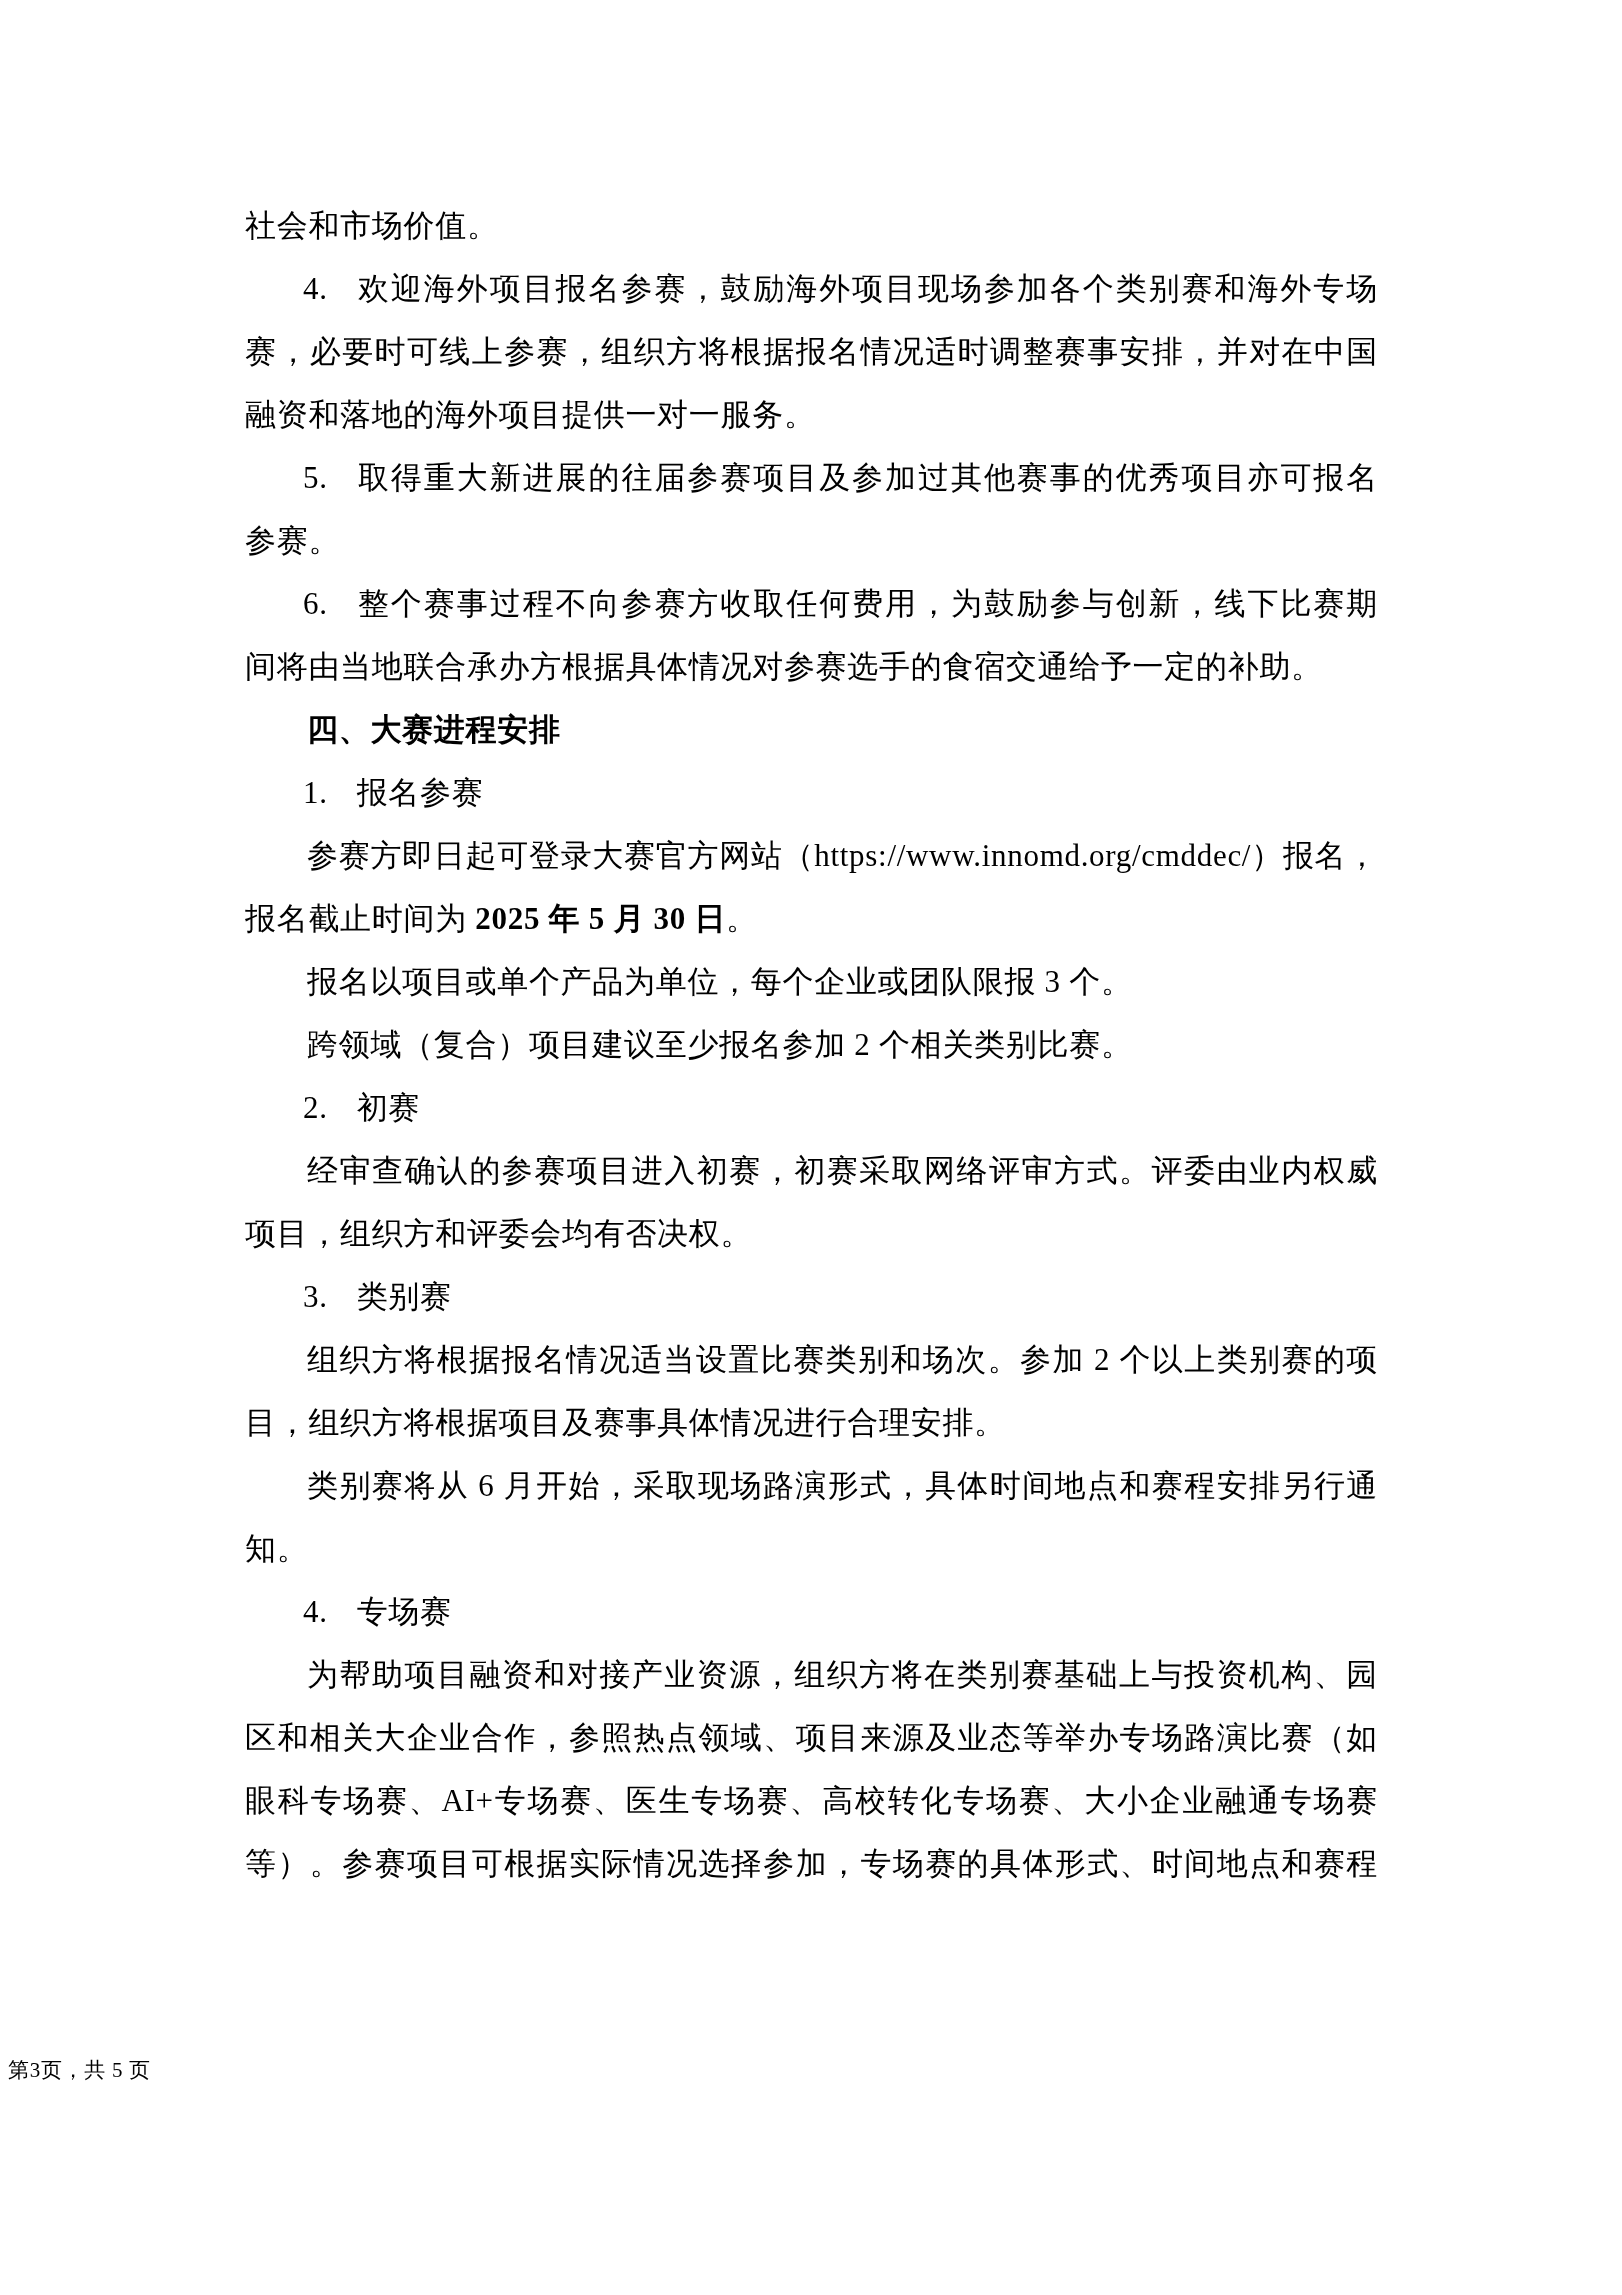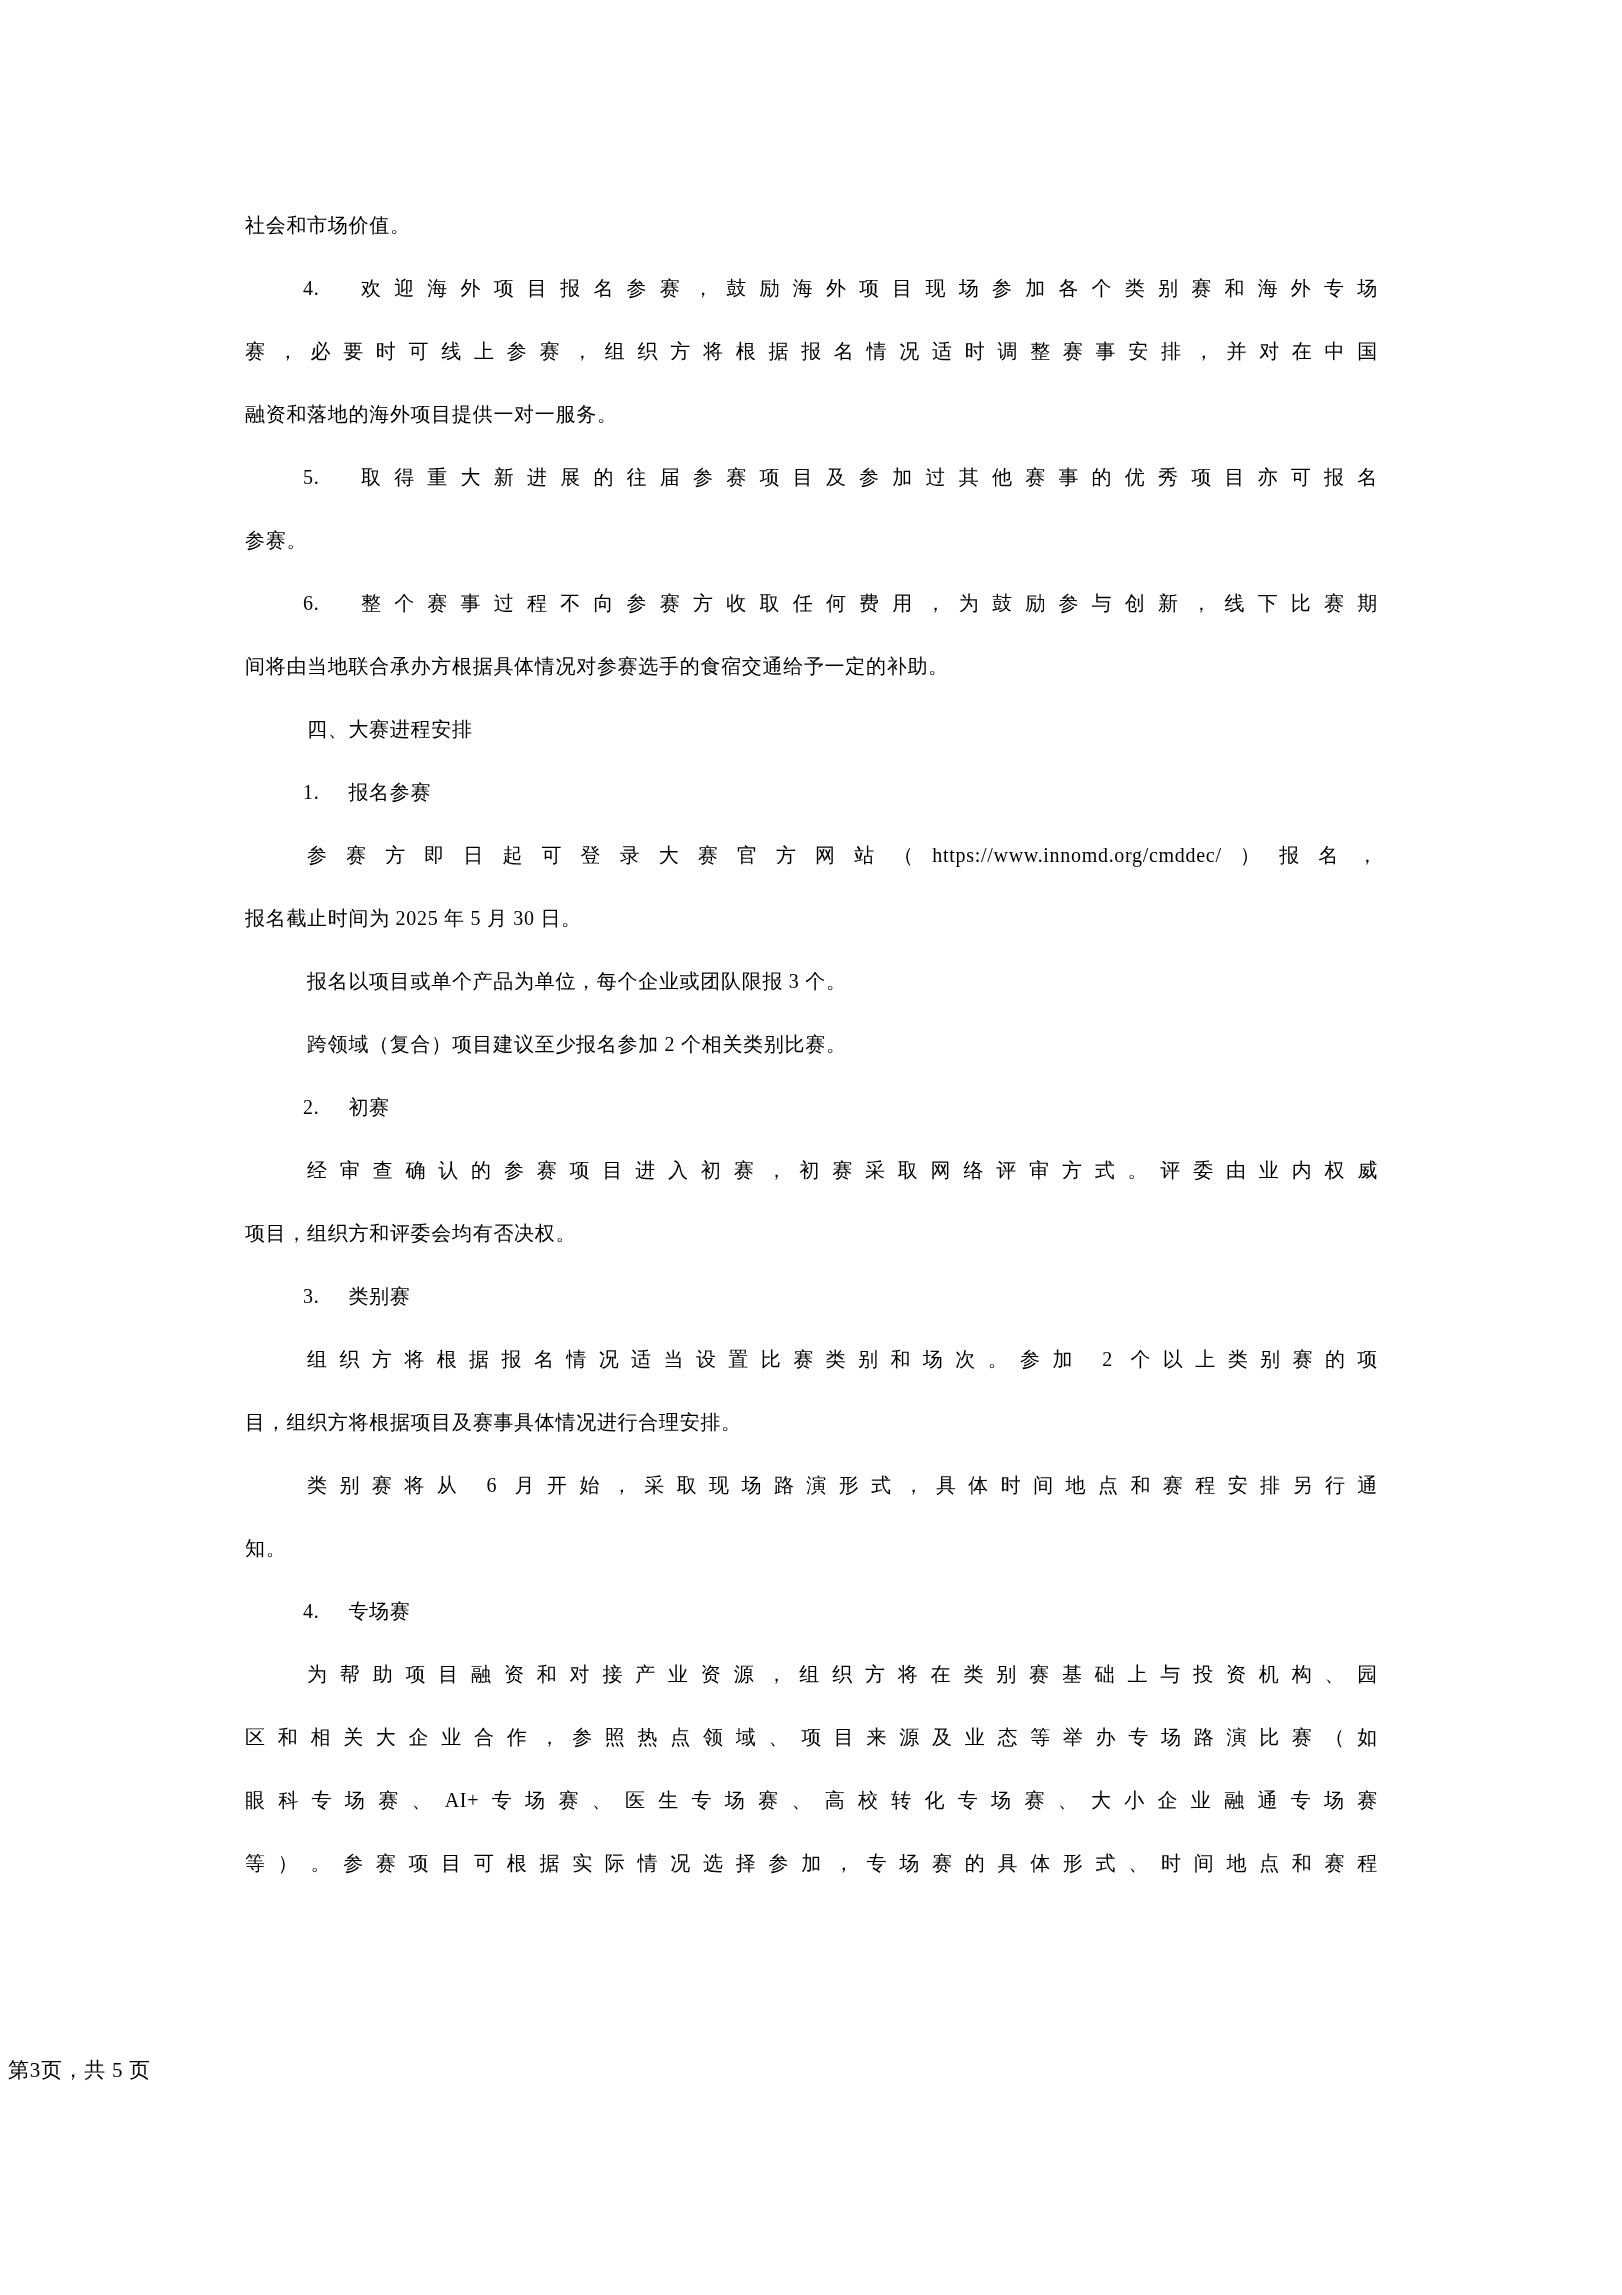--- a/index.html
+++ b/index.html
@@ -3,30 +3,30 @@
 <meta charset="utf-8">
 <style>
   html,body{margin:0;padding:0;}
   body{
     width:1623px;height:2295px;background:#ffffff;position:relative;
     font-family:"Liberation Serif","DejaVu Serif",serif;color:#000000;
   }
   .page{position:absolute;left:0;top:0;width:1623px;height:2295px;background:#ffffff;overflow:hidden;}
   .content{position:absolute;left:245px;top:194px;width:1133px;}
   .line{
-    font-size:20px;height:63px;line-height:63px;white-space:nowrap;
+    font-size:31px;height:63px;line-height:63px;white-space:nowrap;
     text-align:left;letter-spacing:0.7px;
   }
   .line.full{
     white-space:normal;text-align:justify;text-align-last:justify;
   }
   .line.ind-item{padding-left:58px;}
   .line.ind-para{padding-left:62px;}
   .num{display:inline-block;margin-right:29px;}
-  b{font-weight:normal;}
+  b{font-weight:bold;}
   .footer{
     position:absolute;left:8px;top:2047px;width:1623px;text-align:left;
     font-size:21px;line-height:46px;letter-spacing:0.7px;
   }
 </style>
 </head>
 <body>
 
 <div class="page">
   <main class="content" id="doc-body">

